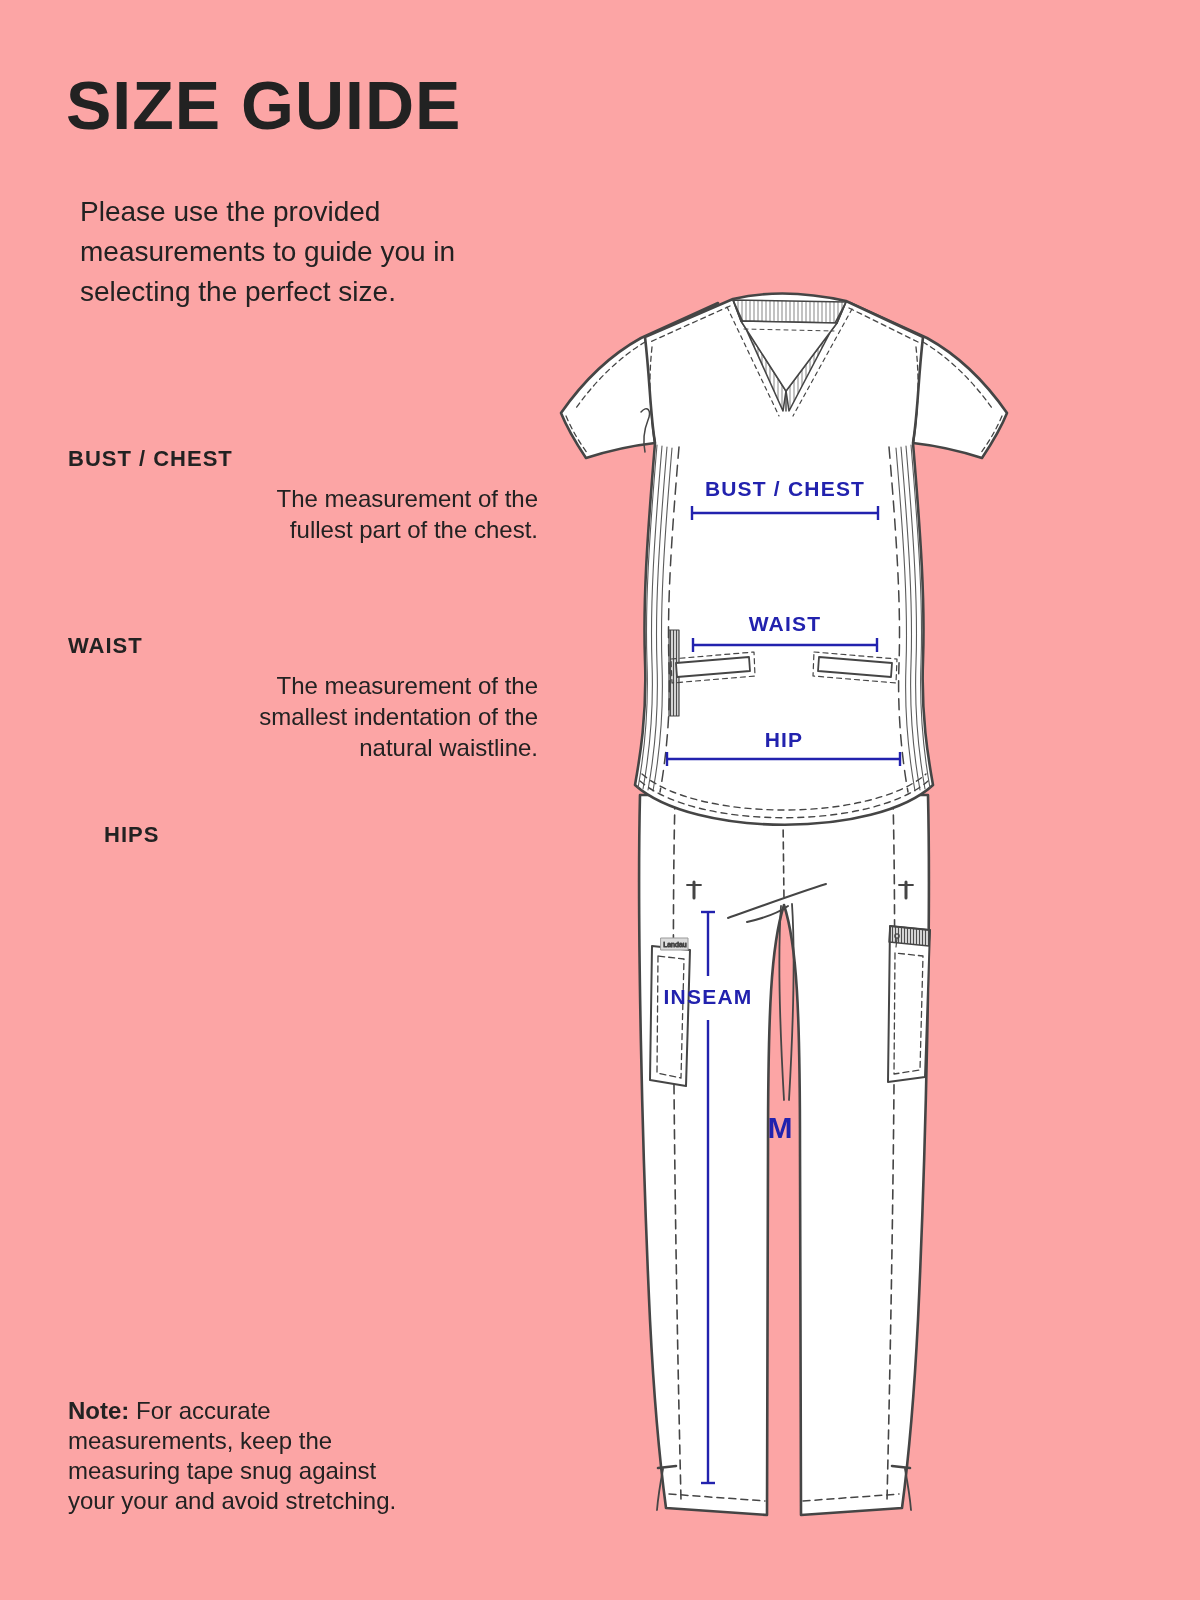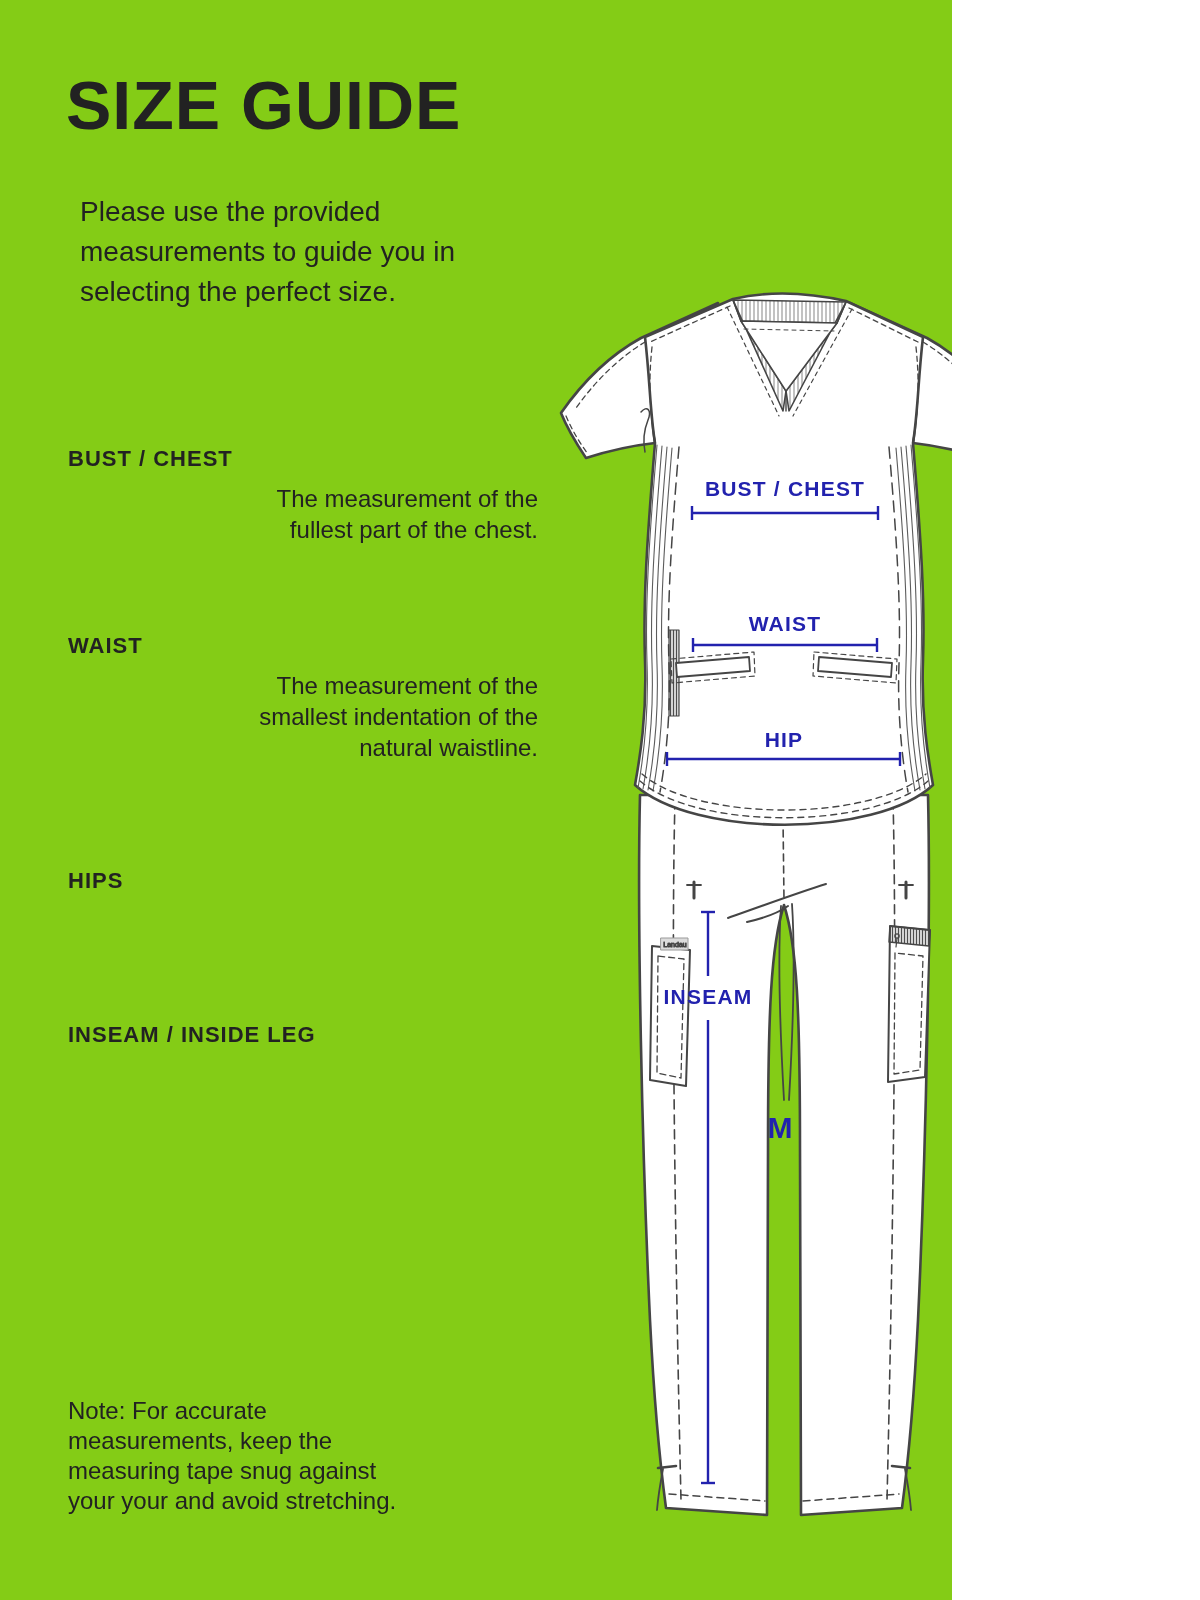--- a/index.html
+++ b/index.html
@@ -1,19 +1,19 @@
 <!DOCTYPE html>
 <html><head>
 <meta charset="utf-8">
 <style>
   html,body{margin:0;padding:0;background:#ffffff;}
   .page{
     position:relative;
-    width:952px;height:1600px;
-    background:#84cc16;
+    width:1200px;height:1600px;
+    background:#fca5a5;
     font-family:"Liberation Sans","DejaVu Sans",sans-serif;
     color:#1f1f1f;
     overflow:hidden;
   }
   .page-title{
     position:absolute;left:66px;top:66px;margin:0;
     font-size:68px;font-weight:700;letter-spacing:1px;color:#222;
   }
   .intro{
     position:absolute;left:68px;top:180px;margin:12px;width:480px;
@@ -21,27 +21,27 @@
   }
   .section{position:absolute;left:68px;width:470px;}
   .section h2{
     margin:0 0 11px 0;font-size:22px;font-weight:700;letter-spacing:1px;color:#222;
   }
   .section p{
     margin:0;font-size:24px;line-height:31px;white-space:pre-line;color:#222;text-align:right;
   }
   .sec-bust{top:446px;}
   .sec-waist{top:633px;}
-  .sec-hips{top:868px;}
+  .sec-hips{top:822px;margin-left:36px;}
   .sec-inseam{top:1022px;}
   .note{
     position:absolute;left:68px;top:1396px;margin:0;width:400px;
     font-size:24px;line-height:30px;color:#222;
   }
-  .note b{font-weight:400;}
+  .note b{font-weight:700;}
   .note span{white-space:pre-line;}
   .diagram-svg{position:absolute;left:0;top:0;}
   .diagram-svg text{font-family:"Liberation Sans","DejaVu Sans",sans-serif;font-weight:bold;fill:#2222ae;}
   .diagram-svg text.tag{font-weight:normal;fill:#8a8a8a;}
 </style>
 </head>
 <body>
 
 <div class="page">
 
@@ -62,21 +62,20 @@
     <p>The measurement of the
 smallest indentation of the
 natural waistline.</p>
   </section>
 
   <section class="section sec-hips">
     <h2>HIPS</h2>
   </section>
 
   <section class="section sec-inseam">
-    <h2>INSEAM / INSIDE LEG</h2>
   </section>
 
   <p class="note"><b>Note:</b> <span>For accurate
 measurements, keep the
 measuring tape snug against
 your your and avoid stretching.</span></p>
 
   <svg class="diagram-svg" width="1200" height="1600" viewBox="0 0 1200 1600" aria-hidden="true">
     <defs>
       <pattern id="rib" patternUnits="userSpaceOnUse" width="4" height="6">

